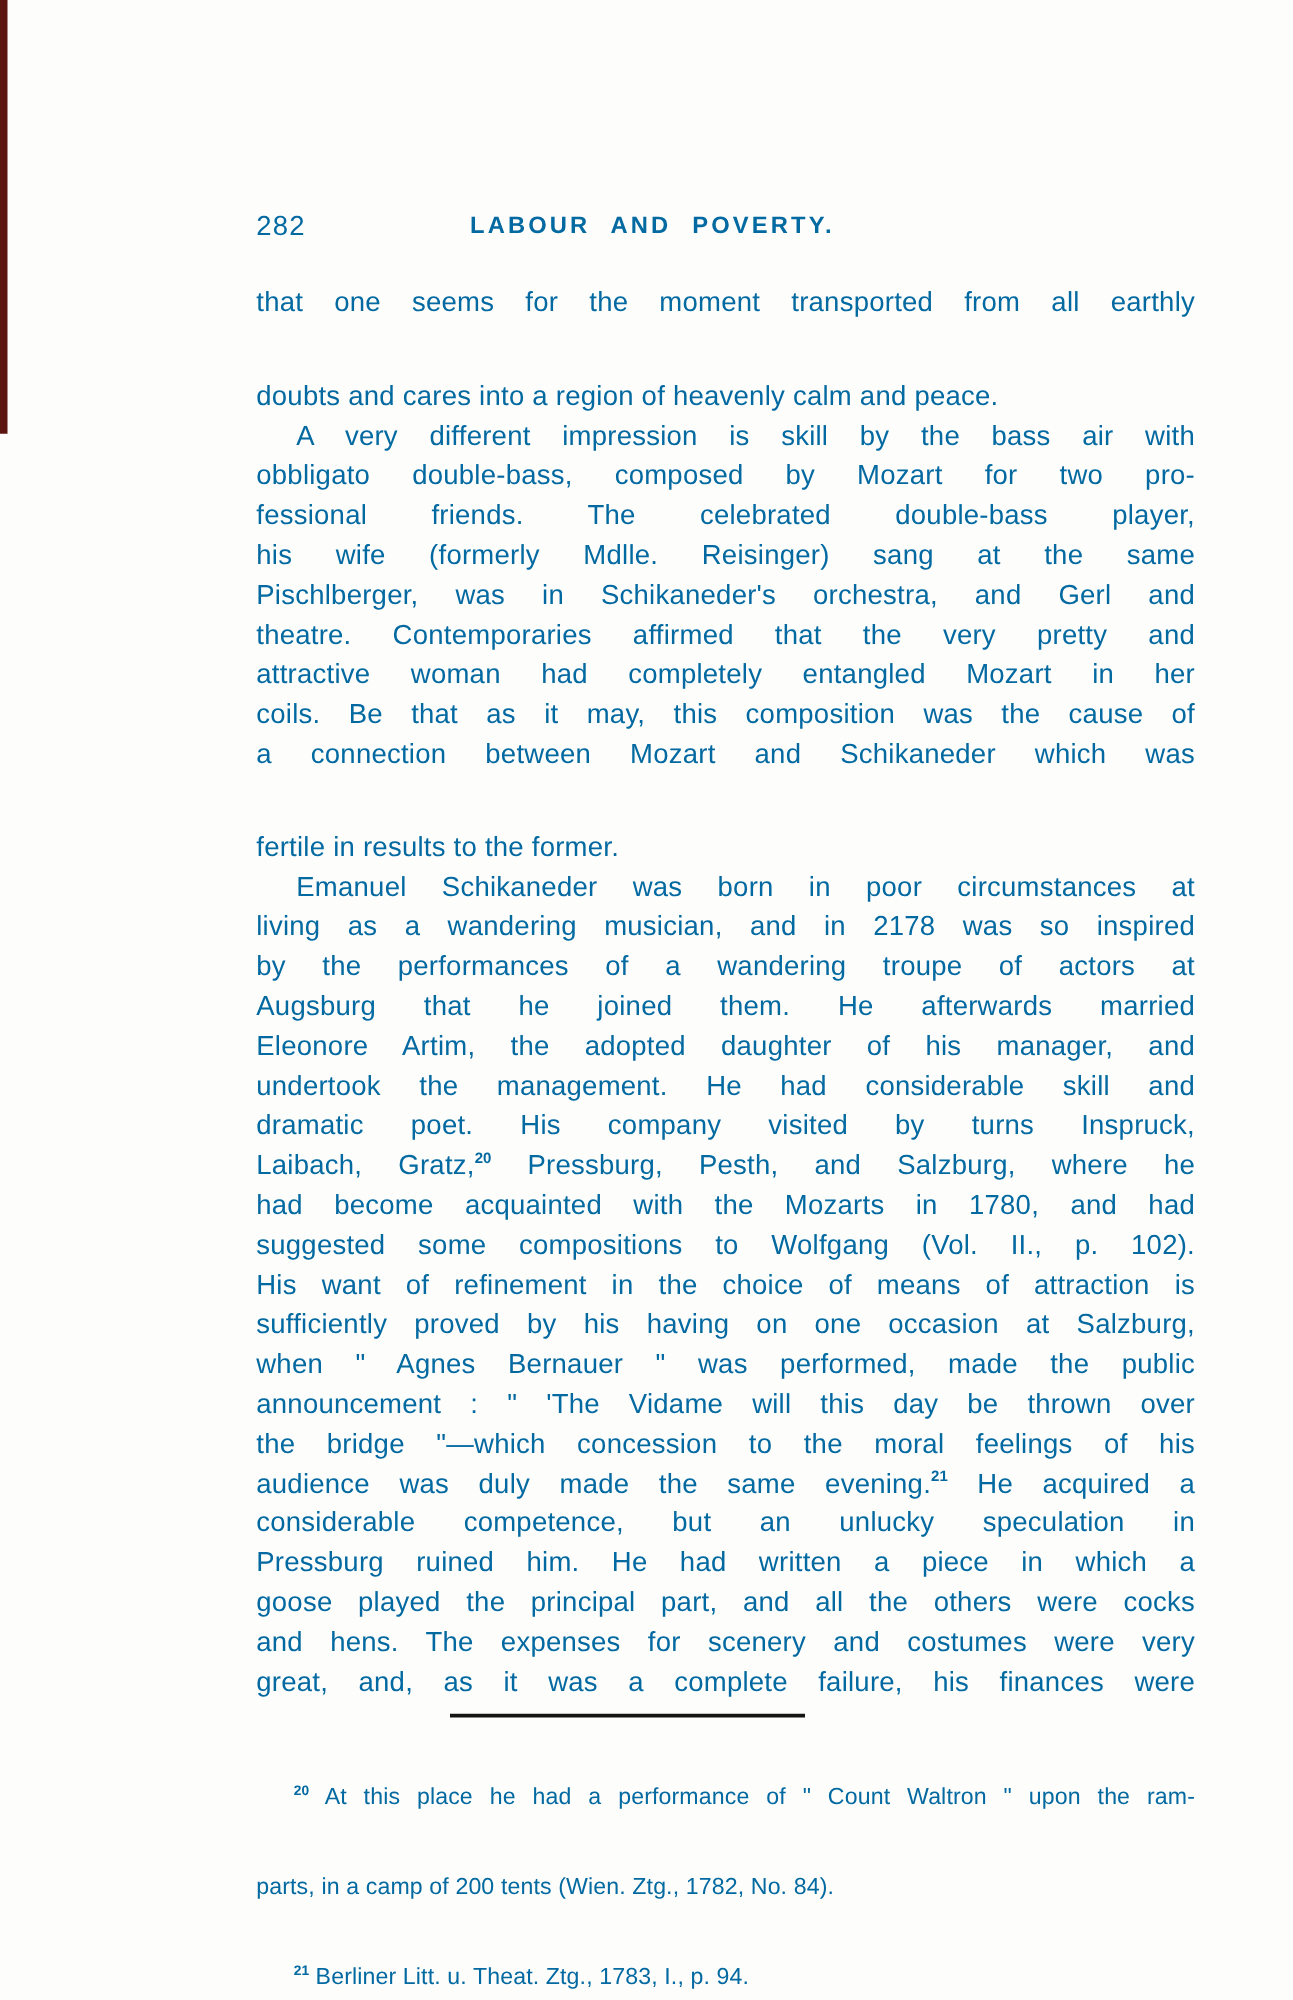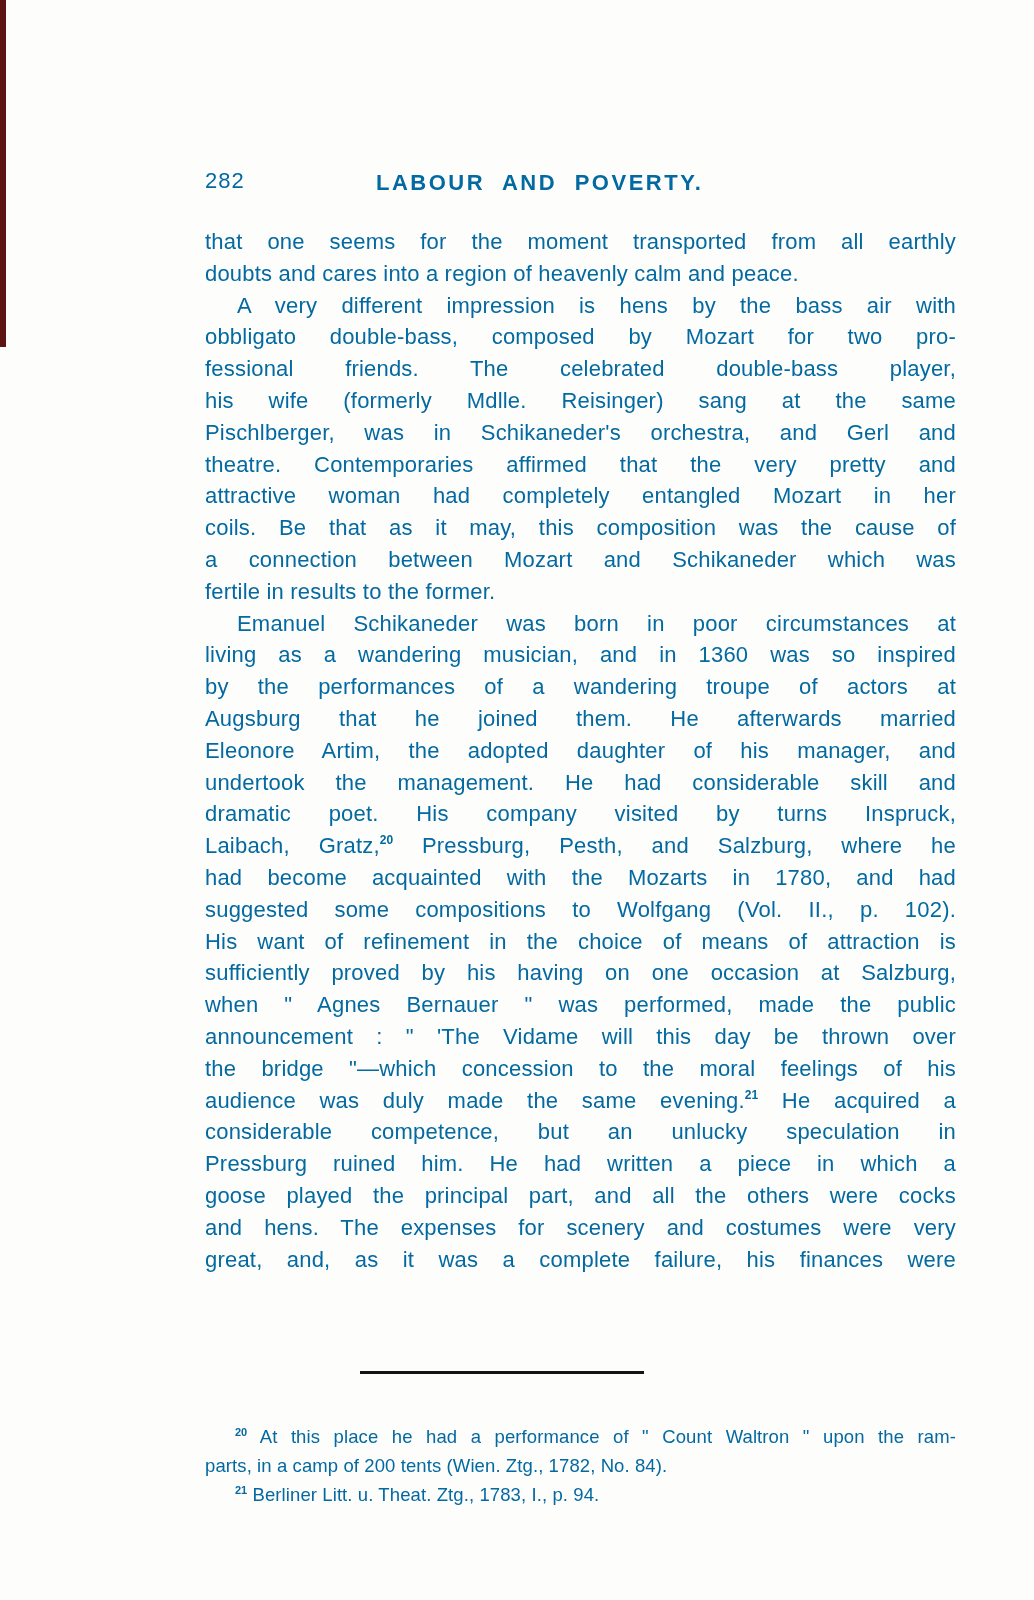--- a/index.html
+++ b/index.html
@@ -21,36 +21,36 @@
     position: absolute;
     left: 205px; top: 166px;
     width: 751px; height: 32px;
   }
   .pageno {
     position: absolute; left: 0; top: 2px;
     font-size: 22px; letter-spacing: 1px;
   }
   .running-title {
     position: absolute; left: 171px; top: 4px;
-    font-size: 22px; font-weight: 600;
+    font-size: 19px; font-weight: 600;
     letter-spacing: 2.5px; word-spacing: 9px;
   }
   .body-block {
     position: absolute;
     left: 205px; top: 226px;
     width: 751px;
     font-size: 22px;
     line-height: 31.8px;
     letter-spacing: 0.2px;
   }
   .line {
     text-align: justify;
     text-align-last: justify;
   }
-  .line.final { text-align-last: left; }
+  .line.final { text-align-last: left; margin-top: 43px; }
   .para.indent .line:first-child { text-indent: 32px; }
   sup {
     font-size: 12px;
     font-weight: bold;
     line-height: 0;
     vertical-align: 9px;
     letter-spacing: 0;
   }
   .foot-rule {
     position: absolute;
@@ -80,34 +80,34 @@
     <div class="pageno">282</div>
     <div class="running-title">LABOUR AND POVERTY.</div>
   </div>
 
   <div class="body-block" id="body-block">
       <div class="para">
         <div class="line">that one seems for the moment transported from all earthly</div>
         <div class="line final">doubts and cares into a region of heavenly calm and peace.</div>
       </div>
       <div class="para indent">
-        <div class="line">A very different impression is hens by the bass air with</div>
+        <div class="line">A very different impression is skill by the bass air with</div>
         <div class="line">obbligato double-bass, composed by Mozart for two pro-</div>
         <div class="line">fessional friends. The celebrated double-bass player,</div>
         <div class="line">his wife (formerly Mdlle. Reisinger) sang at the same</div>
         <div class="line">Pischlberger, was in Schikaneder's orchestra, and Gerl and</div>
         <div class="line">theatre. Contemporaries affirmed that the very pretty and</div>
         <div class="line">attractive woman had completely entangled Mozart in her</div>
         <div class="line">coils. Be that as it may, this composition was the cause of</div>
         <div class="line">a connection between Mozart and Schikaneder which was</div>
         <div class="line final">fertile in results to the former.</div>
       </div>
       <div class="para indent">
         <div class="line">Emanuel Schikaneder was born in poor circumstances at</div>
-        <div class="line">living as a wandering musician, and in 1360 was so inspired</div>
+        <div class="line">living as a wandering musician, and in 2178 was so inspired</div>
         <div class="line">by the performances of a wandering troupe of actors at</div>
         <div class="line">Augsburg that he joined them. He afterwards married</div>
         <div class="line">Eleonore Artim, the adopted daughter of his manager, and</div>
         <div class="line">undertook the management. He had considerable skill and</div>
         <div class="line">dramatic poet. His company visited by turns Inspruck,</div>
         <div class="line">Laibach, Gratz,<sup>20</sup> Pressburg, Pesth, and Salzburg, where he</div>
         <div class="line">had become acquainted with the Mozarts in 1780, and had</div>
         <div class="line">suggested some compositions to Wolfgang (Vol. II., p. 102).</div>
         <div class="line">His want of refinement in the choice of means of attraction is</div>
         <div class="line">sufficiently proved by his having on one occasion at Salzburg,</div>

